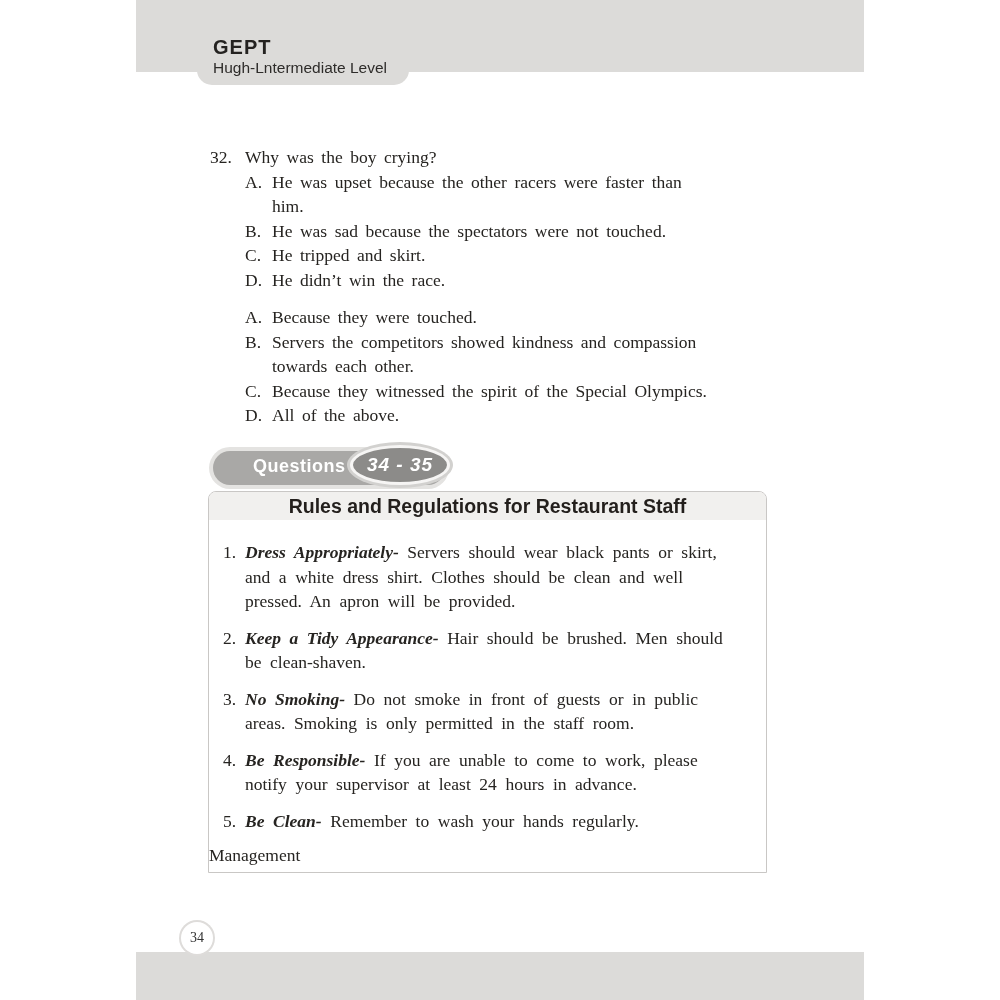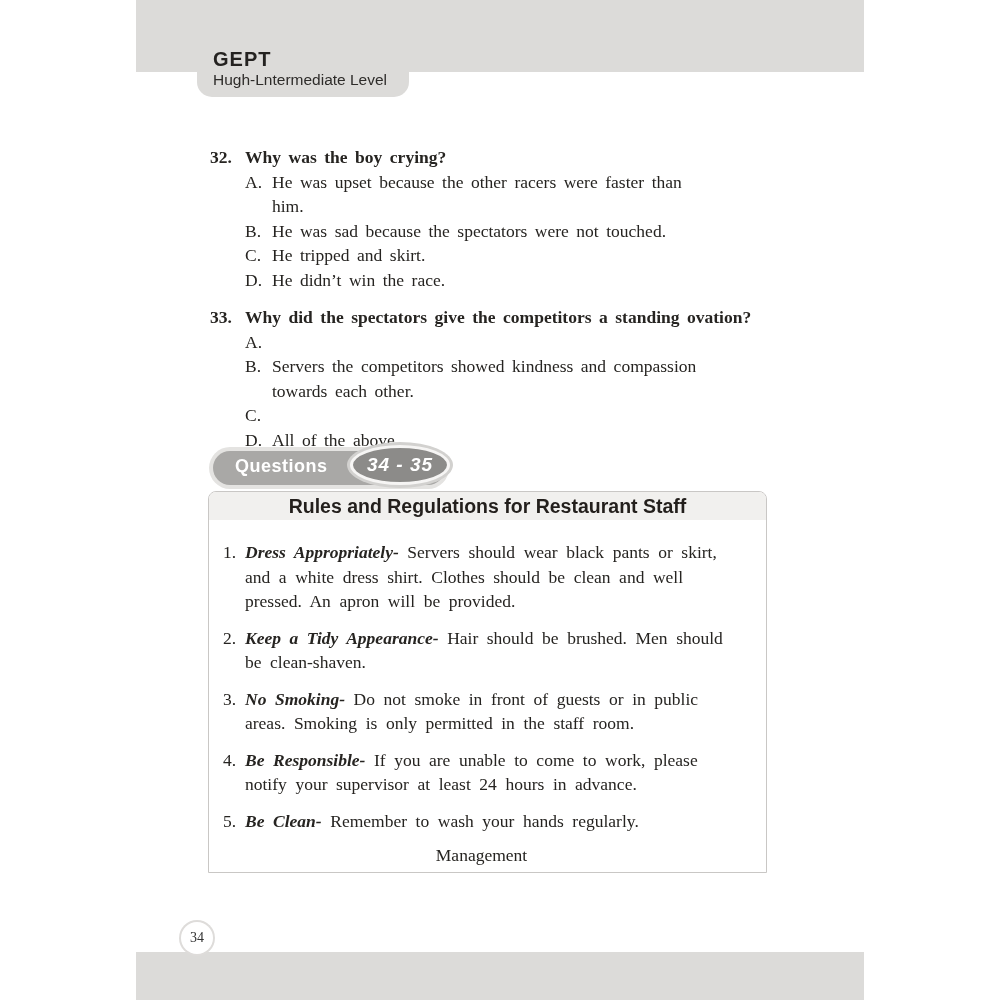--- a/index.html
+++ b/index.html
@@ -8,42 +8,42 @@
     --strip_bg:#f1f0ee; --box_border:#c9c7c5; --text_dark:#262421;
   }
   *{margin:0;padding:0;box-sizing:border-box;}
   html,body{width:1000px;height:1000px;}
   body{position:relative;background:#fff;overflow:hidden;
        font-family:"Liberation Serif",serif;color:var(--text_dark);}
 
   
   .top-bar{position:absolute;left:136px;top:0;width:728px;height:72px;
            background:var(--page_gray);}
-  .header-tab{position:absolute;left:197px;top:12px;width:212px;height:85px;
+  .header-tab{position:absolute;left:197px;top:0;width:212px;height:85px;
               background:var(--page_gray);border-radius:0 0 15px 15px;
               padding:36px 0 0 16px;font-family:"Liberation Sans",sans-serif;}
   .brand{font-size:20px;font-weight:bold;letter-spacing:1px;color:#242220;line-height:22px;}
   .brand-sub{font-size:15.5px;color:#2e2c2a;line-height:19px;}
 
   
   .questions{position:absolute;left:210px;top:145px;width:562px;
              font-size:17.5px;line-height:24.5px;word-spacing:0.18em;}
   .question{margin-bottom:13px;}
-  .q-head{display:flex;font-weight:bold;align-items:center;}
+  .q-head{display:flex;font-weight:normal;align-items:center;}
   .q-num{width:35px;flex:0 0 35px;}
   .q-text{flex:1;}
   .opt{display:flex;margin-left:35px;}
   .opt-letter{width:27px;flex:0 0 27px;}
   .opt-text{flex:1;max-width:448px;}
 
   
   .badge{position:absolute;left:213px;top:451px;width:232px;height:34px;
          background:var(--pill_gray);border-radius:17px;
          box-shadow:0 0 0 4px var(--pill_ring);}
-  .badge-label{position:absolute;left:22px;top:5px;
+  .badge-label{position:absolute;left:40px;top:5px;
                font-family:"Liberation Sans",sans-serif;font-weight:bold;
                font-size:18px;color:#fff;letter-spacing:0.5px;}
   .badge-oval{position:absolute;left:137px;top:-6px;width:100px;height:40px;
               background:var(--oval_gray);border:3px solid var(--oval_inner_ring);
               border-radius:50%;box-shadow:0 0 0 3px var(--oval_ring);
               display:flex;align-items:center;justify-content:center;
               font-family:"Liberation Sans",sans-serif;font-weight:bold;
               font-size:19px;color:#fff;letter-spacing:1px;font-style:italic;}
 
   
@@ -52,21 +52,21 @@
   .passage-title{height:30px;background:var(--strip_bg);border-radius:7px 7px 0 0;
                  border-bottom:2px solid #fff;display:flex;align-items:center;
                  justify-content:center;font-family:"Liberation Sans",sans-serif;
                  font-weight:bold;font-size:19.5px;color:#231f1c;}
   .rules{padding:18px 30px 0 14px;font-size:17.5px;line-height:24.5px;
          word-spacing:0.24em;}
   .rule{display:flex;margin-bottom:12px;}
   .rule-num{width:22px;flex:0 0 22px;}
   .rule-body{flex:1;}
   .rule-lead{font-weight:bold;font-style:italic;text-align:center;}
-  .signature{text-align:center;padding-right:12px;font-size:17.5px;}
+  .signature{text-align:left;padding-right:12px;font-size:17.5px;}
 
   
   .bottom-bar{position:absolute;left:136px;top:952px;width:728px;height:48px;
               background:var(--page_gray);}
   .page-num-circle{position:absolute;left:181px;top:922px;width:32px;height:32px;
                    border-radius:50%;background:#fff;box-shadow:0 0 0 2px #dedcda;
                    display:flex;align-items:center;justify-content:center;
                    font-size:14px;color:#333;z-index:2;}
   .book-title{position:absolute;left:219px;top:960px;
               font-family:Liberation Mono, monospace;font-weight:bold;
@@ -99,33 +99,31 @@
       <span class="opt-letter">C.</span>
       <span class="opt-text">He tripped and skirt.</span>
     </div>
     <div class="opt">
       <span class="opt-letter">D.</span>
       <span class="opt-text">He didn’t win the race.</span>
     </div>
   </div>
 
   <div class="question">
-    <div class="q-head">
-      <span class="q-num">33.</span>
-      <span class="q-text">Why did the spectators give the competitors a standing ovation?</span>
-    </div>
     <div class="opt">
       <span class="opt-letter">A.</span>
+      <span class="opt-text">Because they were touched.</span>
     </div>
     <div class="opt">
       <span class="opt-letter">B.</span>
       <span class="opt-text">Servers the competitors showed kindness and compassion towards each other.</span>
     </div>
     <div class="opt">
       <span class="opt-letter">C.</span>
+      <span class="opt-text">Because they witnessed the spirit of the Special Olympics.</span>
     </div>
     <div class="opt">
       <span class="opt-letter">D.</span>
       <span class="opt-text">All of the above.</span>
     </div>
   </div>
 </div>
 
 <div class="badge">
   <span class="badge-label">Questions</span>

